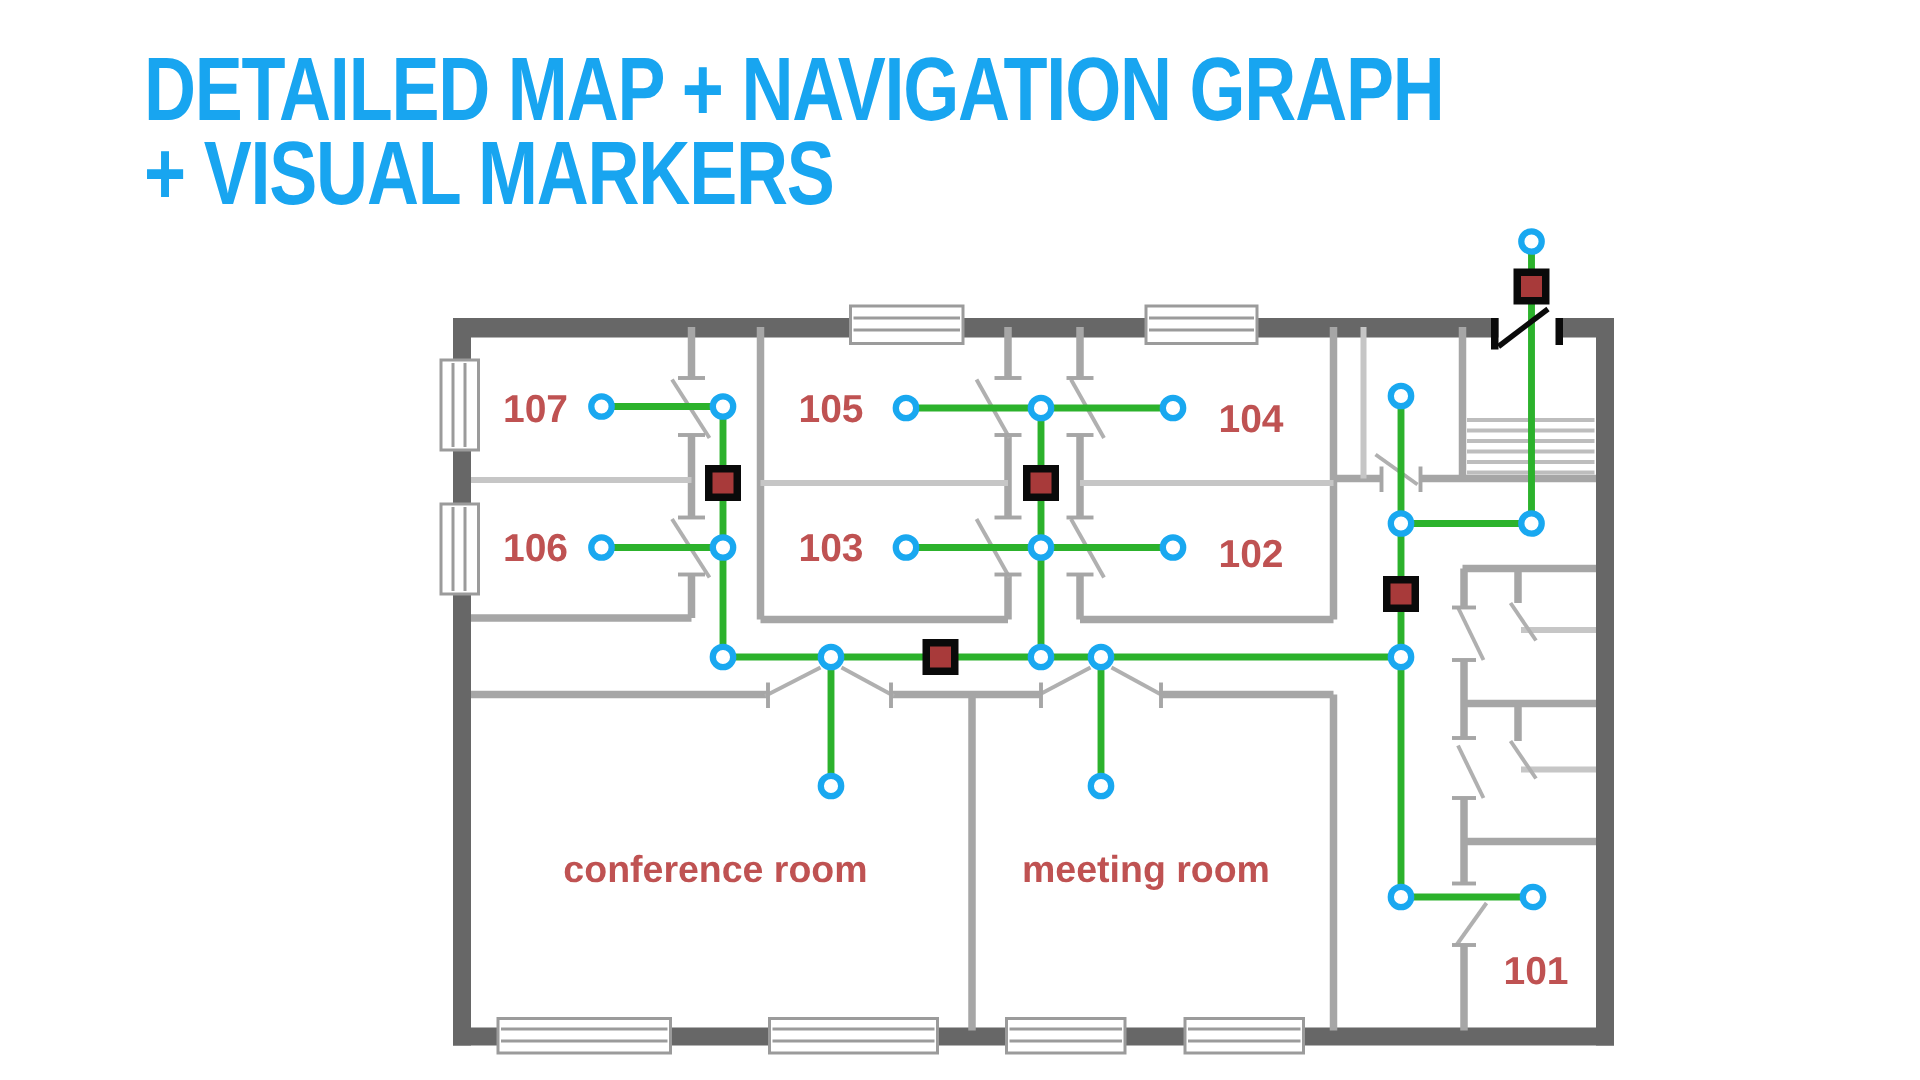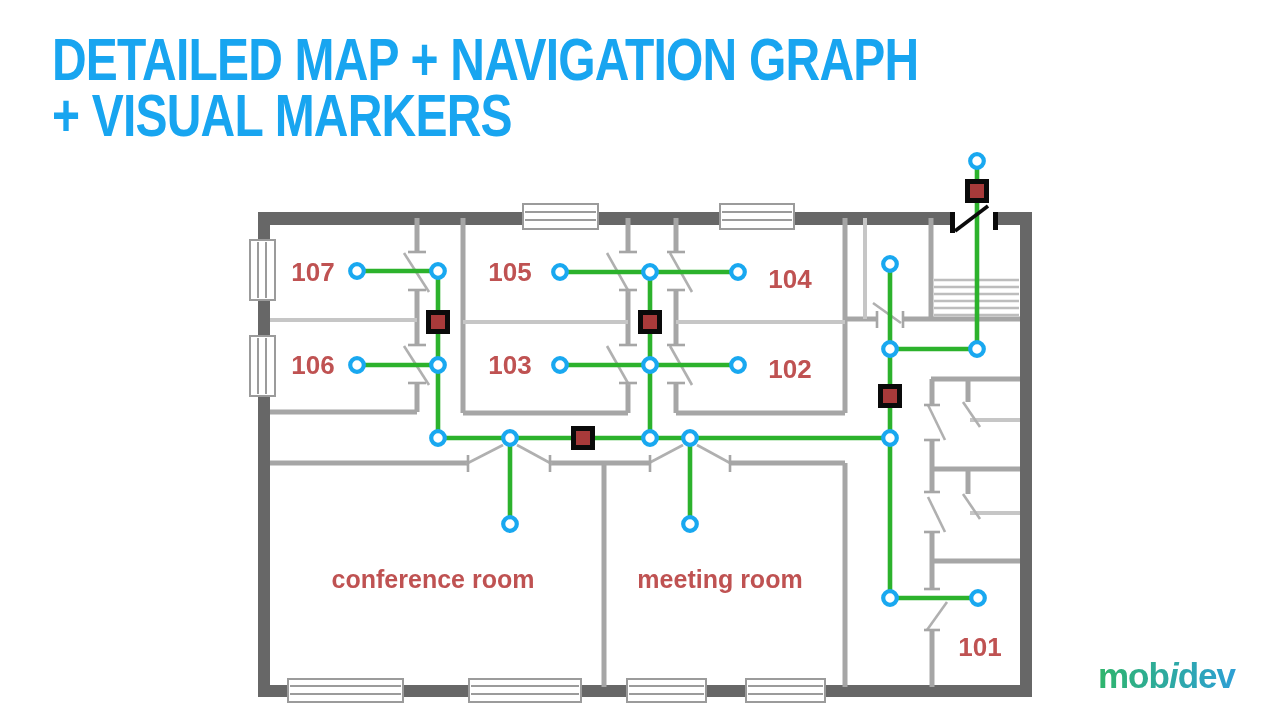--- a/index.html
+++ b/index.html
@@ -1,18 +1,18 @@
 <!DOCTYPE html>
 <html><head>
 <meta charset="utf-8">
 <style>
   html,body{margin:0;padding:0;}
   body{width:1280px;height:720px;background:#ffffff;position:relative;overflow:hidden;
        font-family:"Liberation Sans",sans-serif;}
-  .slide{position:absolute;inset:0;background:#ffffff;}
+  .slide{position:absolute;inset:0;background:#ffffff;margin-left:44px;}
   h1.title{position:absolute;left:52px;top:32px;margin:0;color:#18a5f0;
            font-size:60px;line-height:56px;font-weight:bold;letter-spacing:-1px;
            transform:scaleX(0.80);transform-origin:left top;white-space:nowrap;}
   svg.floorplan{position:absolute;left:0;top:0;}
   .room-label{font-family:"Liberation Sans",sans-serif;font-weight:bold;}
   .logo-wrap{position:absolute;right:28px;bottom:16px;}
   .logo-text{font-family:"Liberation Sans",sans-serif;font-weight:bold;letter-spacing:-1px;}
 </style>
 </head>
 <body>
@@ -251,25 +251,14 @@
         <text x="510" y="281" text-anchor="middle" font-size="26" fill="#bf5252" class="room-label">105</text>
         <text x="510" y="374" text-anchor="middle" font-size="26" fill="#bf5252" class="room-label">103</text>
         <text x="790" y="288" text-anchor="middle" font-size="26" fill="#bf5252" class="room-label">104</text>
         <text x="790" y="378" text-anchor="middle" font-size="26" fill="#bf5252" class="room-label">102</text>
         <text x="980" y="656" text-anchor="middle" font-size="26" fill="#bf5252" class="room-label">101</text>
         <text x="433" y="588" text-anchor="middle" font-size="25" fill="#bf5252" class="room-label">conference room</text>
         <text x="720" y="588" text-anchor="middle" font-size="25" fill="#bf5252" class="room-label">meeting room</text>
       </g>
   </svg>
 
-  <div class="logo-wrap">
-    <svg width="160" height="46" viewBox="0 0 160 46">
-      <defs>
-        <linearGradient id="logograd" x1="0" y1="0" x2="1" y2="0">
-          <stop offset="0" stop-color="#2fb56b"></stop>
-          <stop offset="1" stop-color="#2d9fd6"></stop>
-        </linearGradient>
-      </defs>
-      <text x="6" y="34" class="logo-text" font-size="35" fill="url(#logograd)"><tspan>mob</tspan><tspan font-style="italic">i</tspan><tspan>dev</tspan></text>
-    </svg>
-  </div>
 
 </div>
 
 </body></html>

